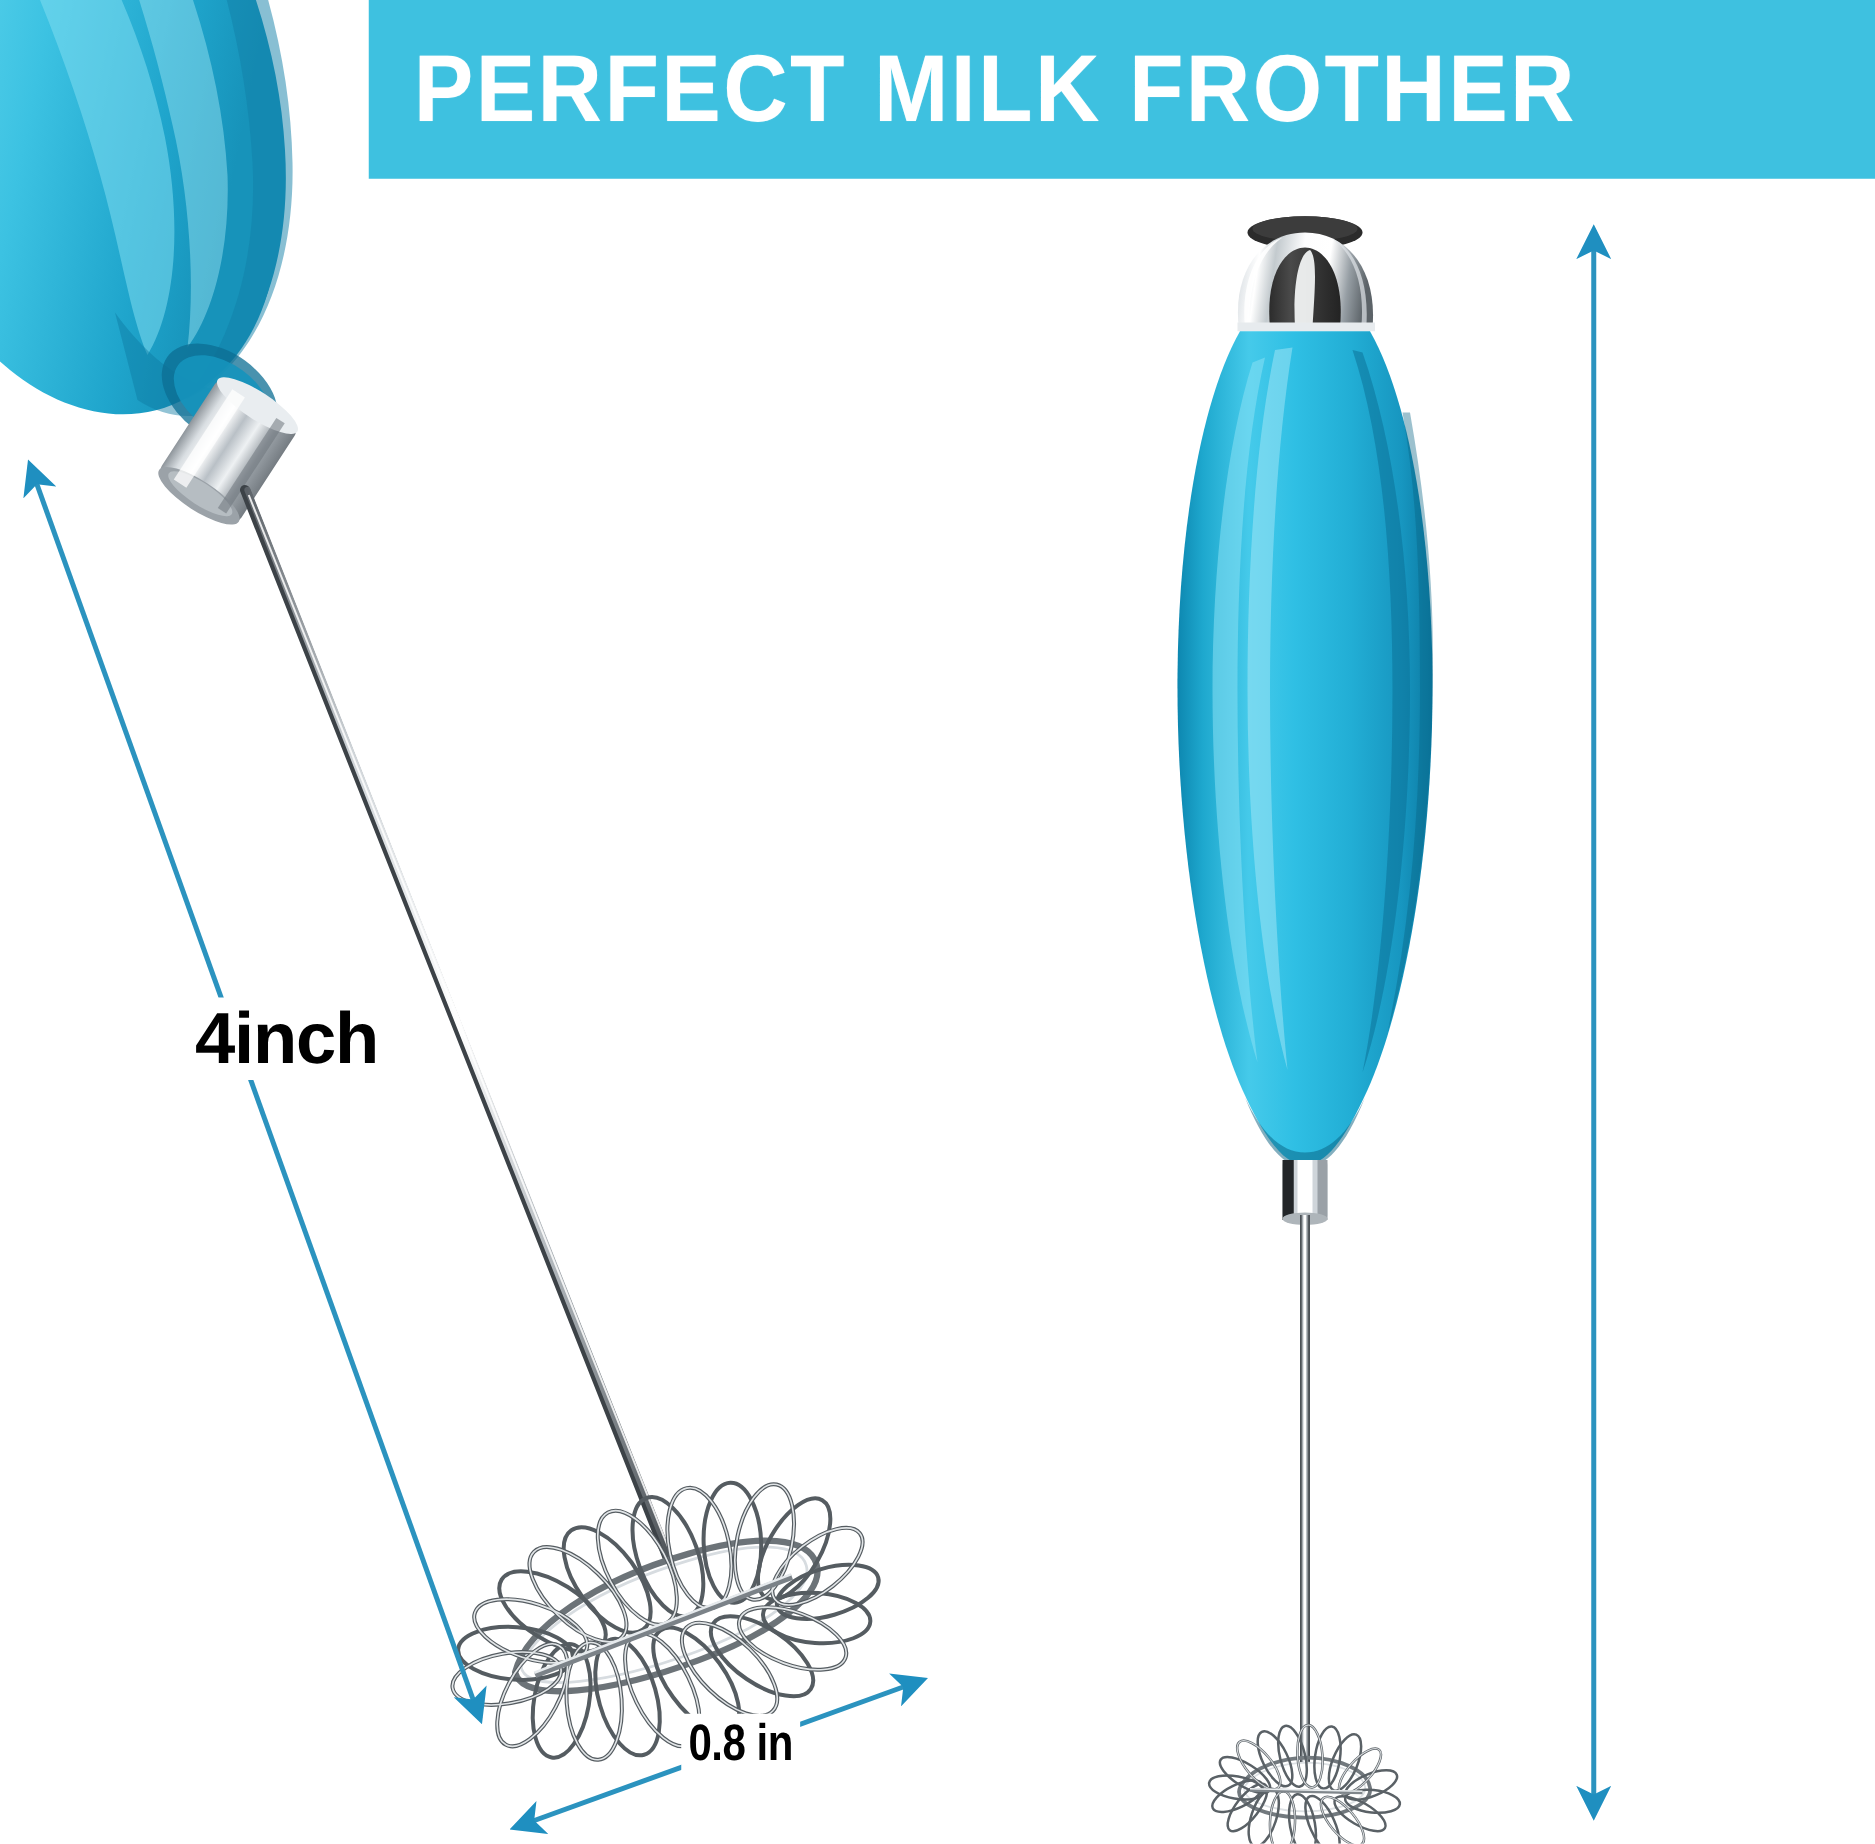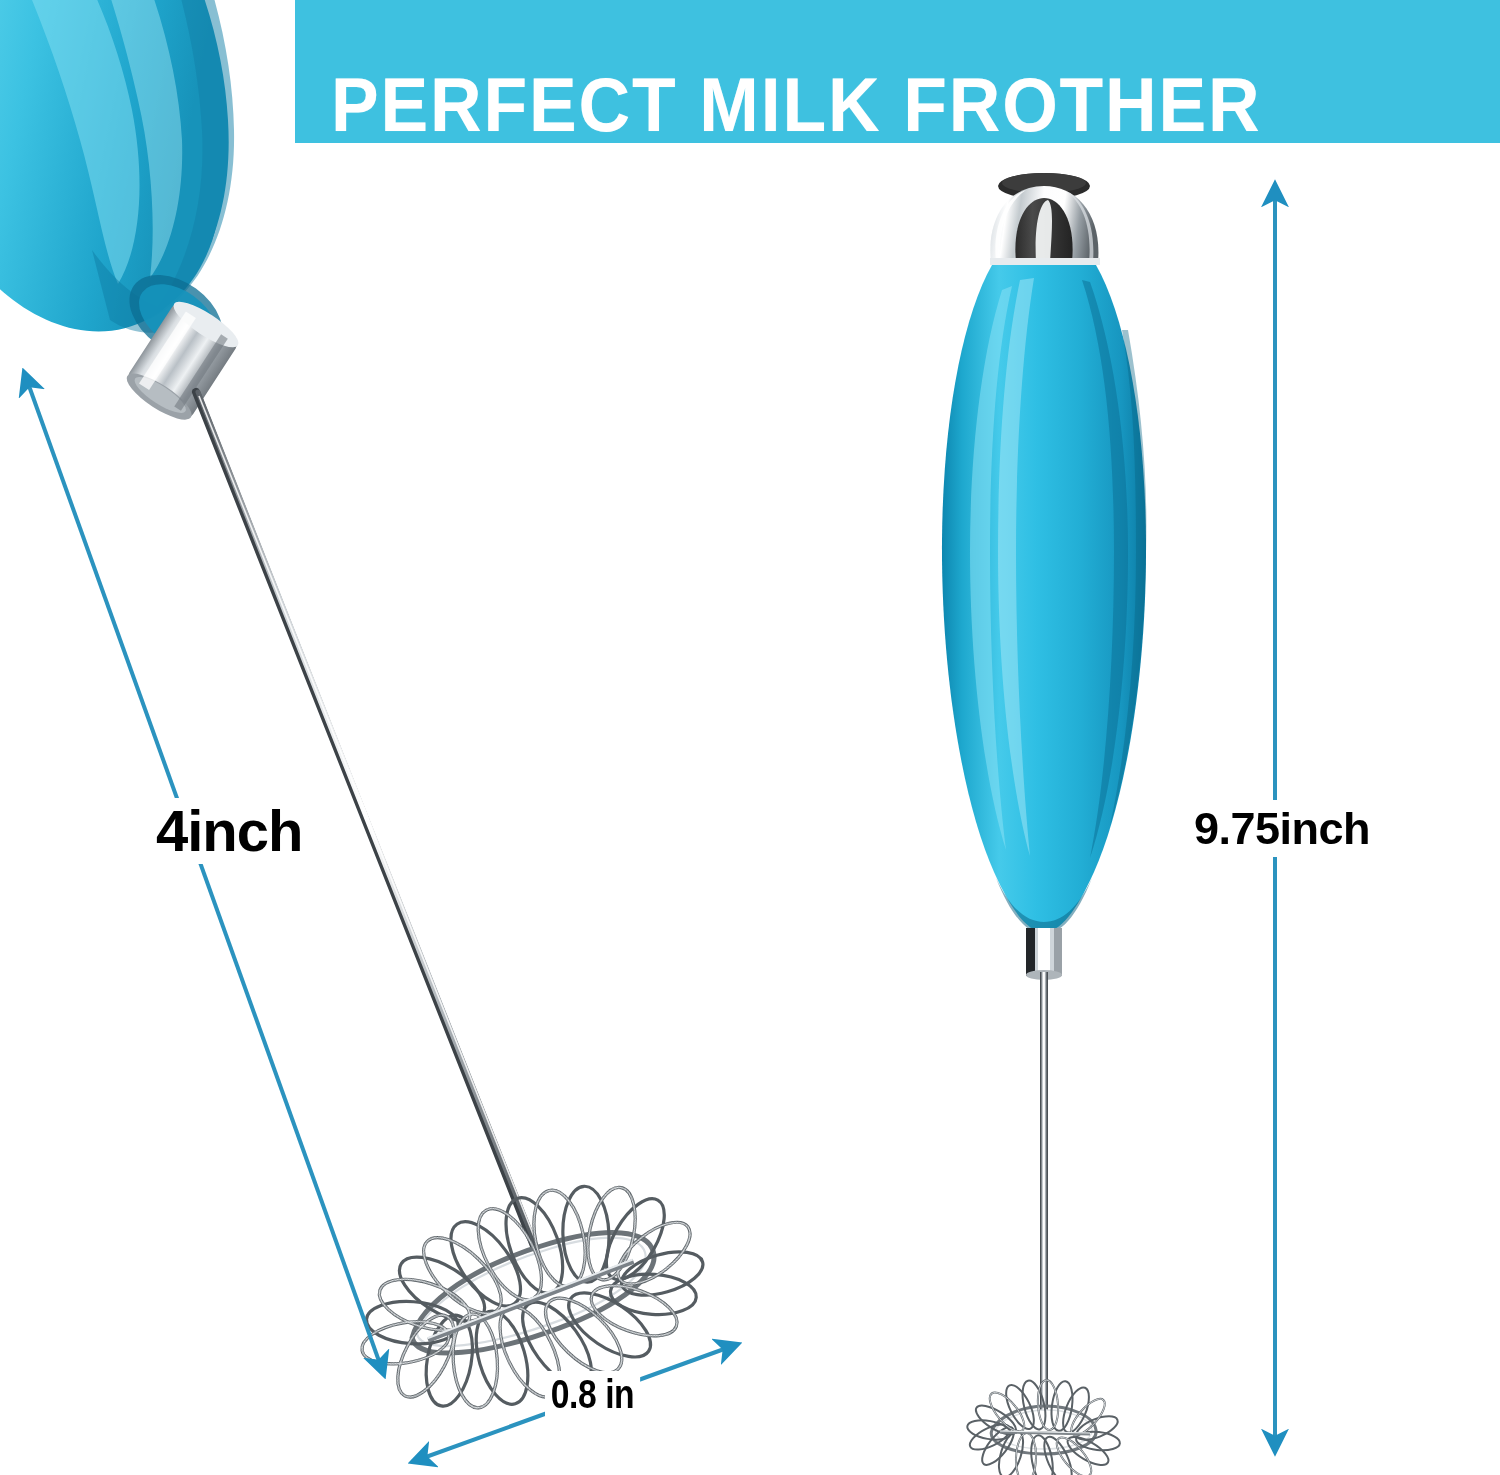--- a/index.html
+++ b/index.html
@@ -19,21 +19,21 @@
 
   
   #banner {
     position: absolute;
     left: 295px;
     top: 0px;
     width: 1205px;
     height: 143px;
     background: #3ec1e0;
     display: flex;
-    align-items: flex-end;
+    align-items: center;
     justify-content: flex-start;
     box-sizing: border-box;
     padding-left: 36px;
   }
   #banner-title {
     color: #ffffff;
     font-family: "Liberation Sans Narrow", "Liberation Sans", sans-serif;
     font-weight: bold;
     font-size: 76px;
     letter-spacing: 2px;
@@ -400,17 +400,16 @@
       <line x1="412" y1="1462" x2="738" y2="1344" stroke="#2b93bf" stroke-width="4" marker-start="url(#arrHeadA)" marker-end="url(#arrHeadB)"></line>
     </g>
   </svg>
 
   <div id="banner">
     <span id="banner-title">PERFECT MILK FROTHER</span>
   </div>
 
   <span class="dim-label" id="label-4inch">4inch</span>
 
-  <span class="dim-label" id="label-975inch">9.75inch</span>
 
   <span class="dim-label" id="label-08in">0.8 in</span>
 
 </div>
 
 </body></html>

